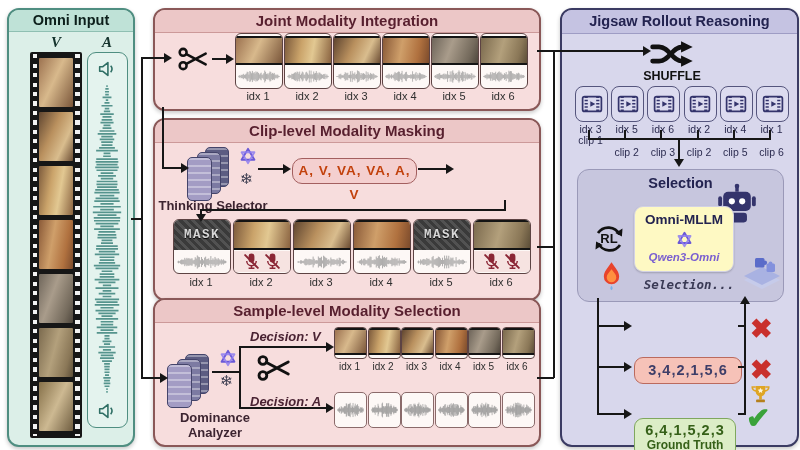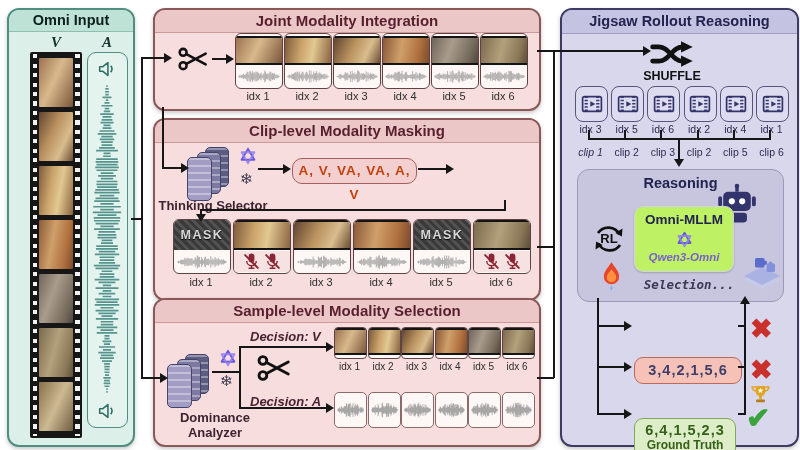--- a/index.html
+++ b/index.html
@@ -13,21 +13,21 @@
   .omni .hdr{height:21px;line-height:21px;background:#bfe2d7;color:#0c1f1b;font-size:14.5px;border-bottom:1px solid #8fbfb2;}
   .col-label{font-family:"Liberation Serif",serif;font-style:italic;font-weight:bold;font-size:15px;color:#15332d;text-align:center;}
   .filmstrip{background:#161616;border-radius:2px;}
   .filmstrip:before,.filmstrip:after{content:"";position:absolute;top:2px;bottom:2px;width:4.5px;background:repeating-linear-gradient(to bottom,#f2f2f2 0 4px,#161616 4px 9.5px);}
   .filmstrip:before{left:2.5px;} .filmstrip:after{right:2.5px;}
   .frame{position:absolute;left:9px;right:9px;height:49px;border-radius:1px;}
   .audiobox{border:1.5px solid #4f8e81;border-radius:9px;background:#e4f3ee;}
   
   .pink{background:#f7dddd;border:2px solid #8a5858;}
   .pink .hdr{height:22px;line-height:22px;background:#ecc7c7;color:#571f2e;font-size:15px;border-bottom:1px solid #c99;}
-  .clip{background:#fdf8f6;border:1.6px solid #5d4343;border-radius:6px;overflow:hidden;}
+  .clip{background:#fdf8f6;border:1.6px solid #5d4343;border-radius:6px;overflow:hidden;font-family:Liberation Mono, monospace;}
   .thumb{position:absolute;left:0;right:0;border-top:2.5px solid #141414;border-bottom:2.5px solid #141414;box-sizing:border-box;}
   .t1{background:linear-gradient(115deg,#9c7250,#d8b98c 45%,#7a563a);}
   .t2{background:linear-gradient(100deg,#7d5b3c,#caa36a 35%,#e2c892 60%,#8a6340);}
   .t3{background:linear-gradient(115deg,#5f4530,#b9905e 40%,#d9bd8e 70%,#6d4e34);}
   .t4{background:linear-gradient(100deg,#8a5a38,#cf9f6a 40%,#b0713f 75%,#7c4b2c);}
   .t5{background:linear-gradient(110deg,#6e655a,#a99c8b 40%,#746a5c 80%,#4e463c);}
   .t6{background:linear-gradient(105deg,#7b6a4e,#b3a07c 45%,#8a7757 80%,#5c4e38);}
   .t7{background:linear-gradient(115deg,#857049,#cdb992 50%,#6f5d40);}
   .idx{font-size:11px;color:#2e2e2e;text-align:center;}
   .wave,.wave-v{display:block;}
@@ -44,21 +44,21 @@
   .miccell{display:flex;align-items:center;justify-content:center;gap:2px;background:#f6e3e1;}
   .decision{font-style:italic;font-weight:bold;font-size:13px;color:#4a2333;}
   
   .lav{background:#d8d7ec;border:2px solid #3b3b63;}
   .lav .hdr{height:23px;line-height:23px;background:#c5c3e2;color:#232350;font-size:14.5px;border-bottom:1px solid #9e9cc4;}
   .jtile{background:#dcdbef;border:1.6px solid #55557d;border-radius:8px;display:flex;align-items:center;justify-content:center;}
   .jidx{font-size:10.5px;color:#2c2c50;text-align:center;}
   .jclip{font-size:10.5px;color:#2c2c50;text-align:center;}
   .reorder{background:#c7c6de;border:1.5px solid #9a99b8;border-radius:12px;}
   .reorder > *{position:absolute;}
-  .card{background:#bef264;border:1.5px solid #d2d1e5;border-radius:9px;box-shadow:0 1px 2px rgba(0,0,0,.2);}
+  .card{background:#fef9c3;border:1.5px solid #d2d1e5;border-radius:9px;box-shadow:0 1px 2px rgba(0,0,0,.2);}
   .qwen-sub{color:#7a5fd0;font-weight:bold;font-size:11.5px;font-style:italic;text-align:center;}
   .thinking{font-family:"DejaVu Sans Mono",monospace;font-style:italic;font-weight:bold;font-size:12.5px;color:#3a3a55;}
   .pill{border-radius:9px;text-align:center;font-weight:bold;letter-spacing:1px;}
   .pill.bad{background:#f6c2b8;border:1.5px solid #bb6a5e;color:#3d3d68;font-size:14.5px;}
   .pill.good{background:#dcedc7;border:1.5px solid #7fa75e;color:#356018;font-size:14.5px;}
   .gt{font-size:12px;letter-spacing:0;font-weight:bold;}
   .mark-x{color:#c9302c;font-size:27px;font-weight:bold;line-height:1;}
   .mark-check{color:#3aa23a;font-size:29px;font-weight:bold;line-height:1;}
   .snow{font-family:"DejaVu Sans",sans-serif;color:#3f3f52;font-size:15px;line-height:1;}
   
@@ -407,29 +407,29 @@
             <path d="M10.3 9.2l5 2.8-5 2.8z" fill="#34346c"></path>
           </svg>
         </span>
       </div>
     <div class="jidx" style="left:11px;top:113px;width:35px;">idx 3</div>
     <div class="jidx" style="left:47.2px;top:113px;width:35px;">idx 5</div>
     <div class="jidx" style="left:83.4px;top:113px;width:35px;">idx 6</div>
     <div class="jidx" style="left:119.6px;top:113px;width:35px;">idx 2</div>
     <div class="jidx" style="left:155.8px;top:113px;width:35px;">idx 4</div>
     <div class="jidx" style="left:192px;top:113px;width:35px;">idx 1</div>
-    <div class="jclip" style="left:11px;top:136px;width:35px;font-style:italic;">clip 1</div>
+    <div class="jclip" style="left:11px;top:124px;width:35px;">clip 1</div>
     <div class="jclip" style="left:47.2px;top:136px;width:35px;">clip 2</div>
     <div class="jclip" style="left:83.4px;top:136px;width:35px;">clip 3</div>
     <div class="jclip" style="left:119.6px;top:136px;width:35px;">clip 2</div>
     <div class="jclip" style="left:155.8px;top:136px;width:35px;">clip 5</div>
     <div class="jclip" style="left:192px;top:136px;width:35px;">clip 6</div>
 
     <div class="reorder" style="left:15px;top:159px;width:205px;height:131px;">
-      <div style="left:0;right:0;top:5px;text-align:center;font-weight:bold;font-size:14.5px;color:#232350;">Reasoning</div>
+      <div style="left:0;right:0;top:5px;text-align:center;font-weight:bold;font-size:14.5px;color:#232350;">Selection</div>
       <span class="icon" style="left:136px;top:11px;width:46px;height:46px;">
           <svg viewBox="0 0 24 24" fill="#34346c">
             <rect x="11.1" y="2.6" width="1.8" height="3"></rect>
             <circle cx="12" cy="2.6" r="1.2"></circle>
             <rect x="4.8" y="5.6" width="14.4" height="10" rx="2.6"></rect>
             <circle cx="9.3" cy="10.6" r="1.6" fill="#fff"></circle>
             <circle cx="14.7" cy="10.6" r="1.6" fill="#fff"></circle>
             <rect x="2.2" y="8" width="2" height="5.2" rx="1"></rect>
             <rect x="19.8" y="8" width="2" height="5.2" rx="1"></rect>
             <rect x="6.8" y="16.6" width="10.4" height="5" rx="1.6"></rect>

